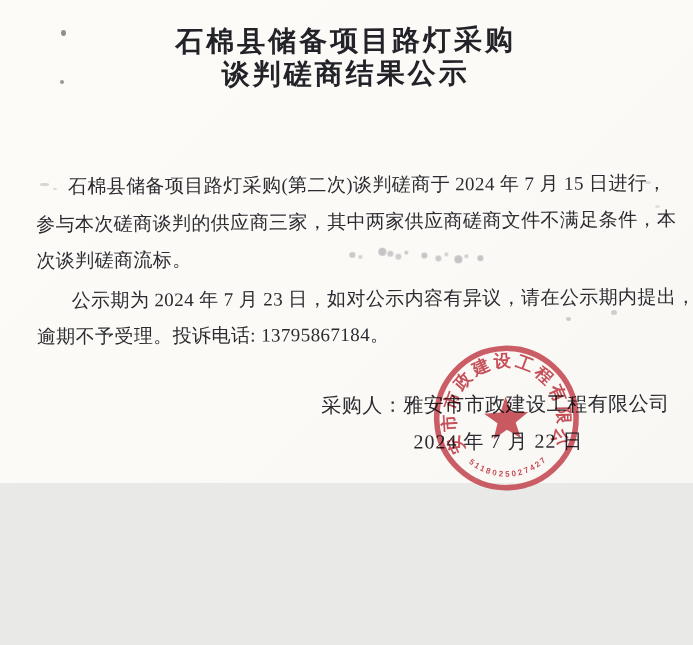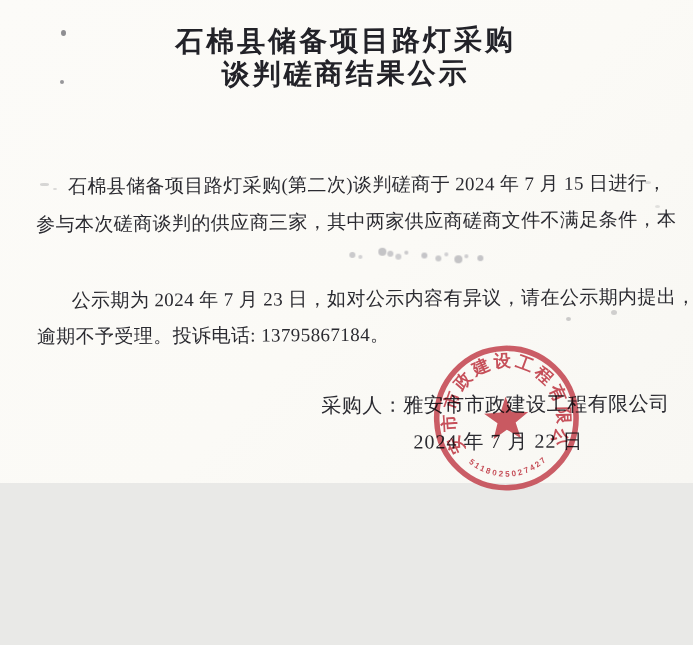--- a/index.html
+++ b/index.html
@@ -74,20 +74,21 @@
 
 <div id="paper">
   <div id="doc">
 
     <div id="title-line1" class="title">石棉县储备项目路灯采购</div>
     <div id="title-line2" class="title">谈判磋商结果公示</div>
 
 
     <div id="line0" class="bodyline">石棉县储备项目路灯采购(第二次)谈判磋商于 2024 年 7 月 15 日进行，</div>
     <div id="line1" class="bodyline">参与本次磋商谈判的供应商三家，其中两家供应商磋商文件不满足条件，本</div>
+    <div id="line2" class="bodyline">次谈判磋商流标。</div>
     <div id="line3" class="bodyline">公示期为 2024 年 7 月 23 日，如对公示内容有异议，请在公示期内提出，</div>
     <div id="line4" class="bodyline">逾期不予受理。投诉电话: 13795867184。</div>
 
     <div id="purchaser-line" class="bodyline">采购人：雅安市市政建设工程有限公司</div>
     <div id="date-line" class="bodyline">2024 年 7 月 22 日</div>
 
     <svg id="seal" viewBox="0 0 204 204">
       <circle cx="102" cy="102" r="69" fill="none" stroke="var(--seal-red,#c2424d)" stroke-width="5.5" stroke-opacity="0.92"></circle>
       <polygon fill="var(--seal-red,#c2424d)" fill-opacity="0.95" points="102,81 107.6,96.3 123.9,96.9 111,106.9 115.5,122.6 102,113.5 88.5,122.6 93,106.9 80.1,96.9 96.4,96.3"></polygon>
       <path id="seal-arc-top" d="M 55.8 123.6 A 51 51 0 1 1 148.2 123.6" fill="none"></path>

